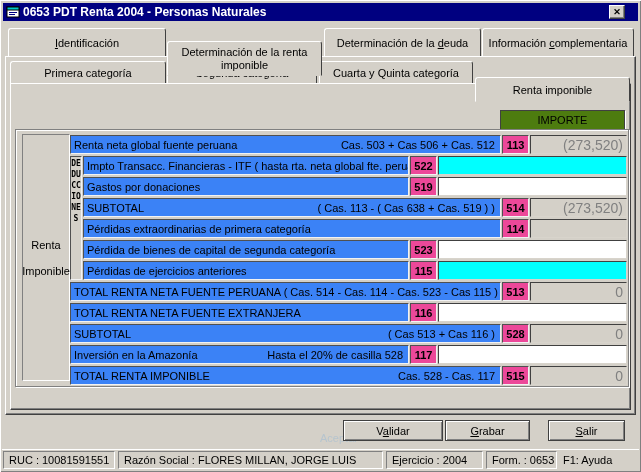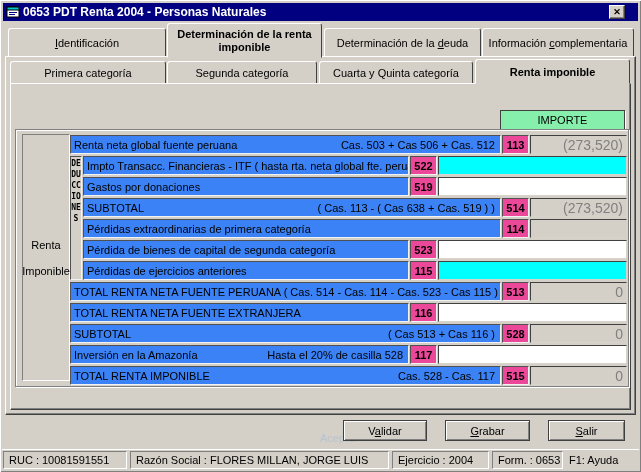--- a/index.html
+++ b/index.html
@@ -20,21 +20,21 @@
   .titlebar .ttext { color:#fff; font-weight:bold; font-size:12px; white-space:nowrap; letter-spacing:0; }
   .close-btn { position:absolute; right:13px; top:2px; width:16px; height:14px;
     background:#d4d0c8; border:1px solid; border-color:#fff #404040 #404040 #fff;
     box-shadow: inset -1px -1px 0 #808080;
     font-size:9px; font-weight:bold; line-height:12px; text-align:center; cursor:default; }
 
   
   .tab { position:absolute; background:#d4d0c8; border:1px solid;
     border-color:#fff #404040 #d4d0c8 #fff; border-radius:3px 3px 0 0;
     display:flex; align-items:center; justify-content:center; text-align:center; z-index:0; }
-  .tab.sel { z-index:3; font-weight:bold; }
+  .tab.sel { z-index:3; font-weight:normal;margin-top:18px; }
   .u { text-decoration:underline; }
 
   .main-body { position:absolute; left:5px; top:56px; width:631px; height:359px;
     background:#d4d0c8; border:1px solid; border-color:#fff #404040 #404040 #fff;
     box-shadow: inset -1px -1px 0 #808080; z-index:1; }
   .sub-body { position:absolute; left:10px; top:83px; width:621px; height:327px;
     background:#d4d0c8; border:1px solid; border-color:#fff #404040 #404040 #fff;
     box-shadow: inset -1px -1px 0 #808080; z-index:2; }
 
   
@@ -43,21 +43,21 @@
   #mtab2 { left:324px; top:28px; width:157px; height:29px; }
   #mtab3 { left:482px; top:28px; width:152px; height:29px; }
   
   #stab0 { left:10px; top:61px; width:156px; height:23px; z-index:2;}
   #stab1 { left:167px; top:61px; width:150px; height:23px; z-index:2;}
   #stab2 { left:319px; top:61px; width:154px; height:23px; z-index:2;}
   #stab3 { left:475px; top:59px; width:155px; height:25px; z-index:3;}
 
   
   .importe { position:absolute; left:489px; top:26px; width:125px; height:20px;
-    background:#86efac; border:1px solid #404040; box-shadow:1px 1px 0 #fff;
+    background:#4d7c0f; border:1px solid #404040; box-shadow:1px 1px 0 #fff;
     display:flex; align-items:center; justify-content:center; }
 
   
   .frame { position:absolute; left:4px; top:45px; width:614px; height:258px;
     border:1px solid #808080; box-shadow: inset 1px 1px 0 #fff, 1px 1px 0 #fff; }
   .side-label { position:absolute; left:6px; top:4px; width:48px; height:247px;
     border:1px solid; border-color:#808080 #fff #fff #808080;
     display:flex; flex-direction:column; align-items:center; justify-content:center; gap:14px;
     text-align:center; }
 
@@ -81,32 +81,32 @@
 
   .dedstrip { position:absolute; left:0px; top:21px; width:12px; height:124px;
     background:#d4d0c8; border:1px solid; border-color:#505050 #f2f2f2 #f2f2f2 #505050;
     font-family:"DejaVu Sans Mono", monospace; font-size:8px; font-weight:bold;
     line-height:11.1px; text-align:center; word-break:break-all; overflow:hidden; padding-top:1px; }
 
   
   .btn { position:absolute; height:21px; background:#d4d0c8;
     border:1px solid #404040; box-shadow: inset 1px 1px 0 #fff, inset -1px -1px 0 #808080;
     display:flex; align-items:center; justify-content:center; font-size:11px; cursor:default; }
-  #btn-validar { left:343px; top:420px; width:84px; }
+  #btn-validar { left:343px; top:420px; width:100px; }
   #btn-grabar  { left:445px; top:420px; width:85px;text-align:center; }
   #btn-salir   { left:548px; top:420px; width:77px; }
   .ghost { position:absolute; left:320px; top:432px; color:#b6c4ce; }
 
   
   .statusbar { position:absolute; left:2px; right:2px; bottom:2px; height:21px;
     display:flex; align-items:stretch; gap:3px; padding:1px 1px;
     border-top:1px solid #fff; }
   .spanel { border:1px solid; border-color:#808080 #fff #fff #808080;
     display:flex; align-items:center; padding:0 5px; white-space:nowrap; overflow:hidden; }
-  .sp1 { width:124px; } .sp2 { flex:1 1 auto; max-width:293px; }
+  .sp1 { width:112px; } .sp2 { flex:1 1 auto; max-width:293px; }
   .sp3 { width:97px; } .sp4 { width:71px; }
   .sp5 { border:none; flex:1 1 auto; padding-left:3px; }
 </style>
 </head>
 <body>
 
 <div class="window">
 
   <div class="titlebar">
     <svg class="app-icon" viewBox="0 0 14 14">

